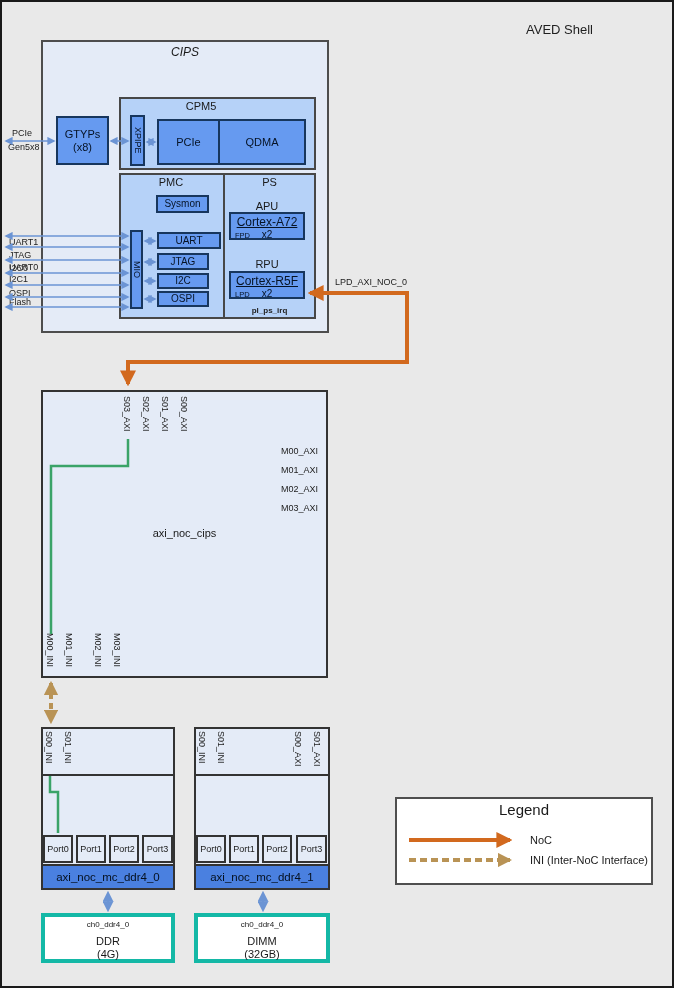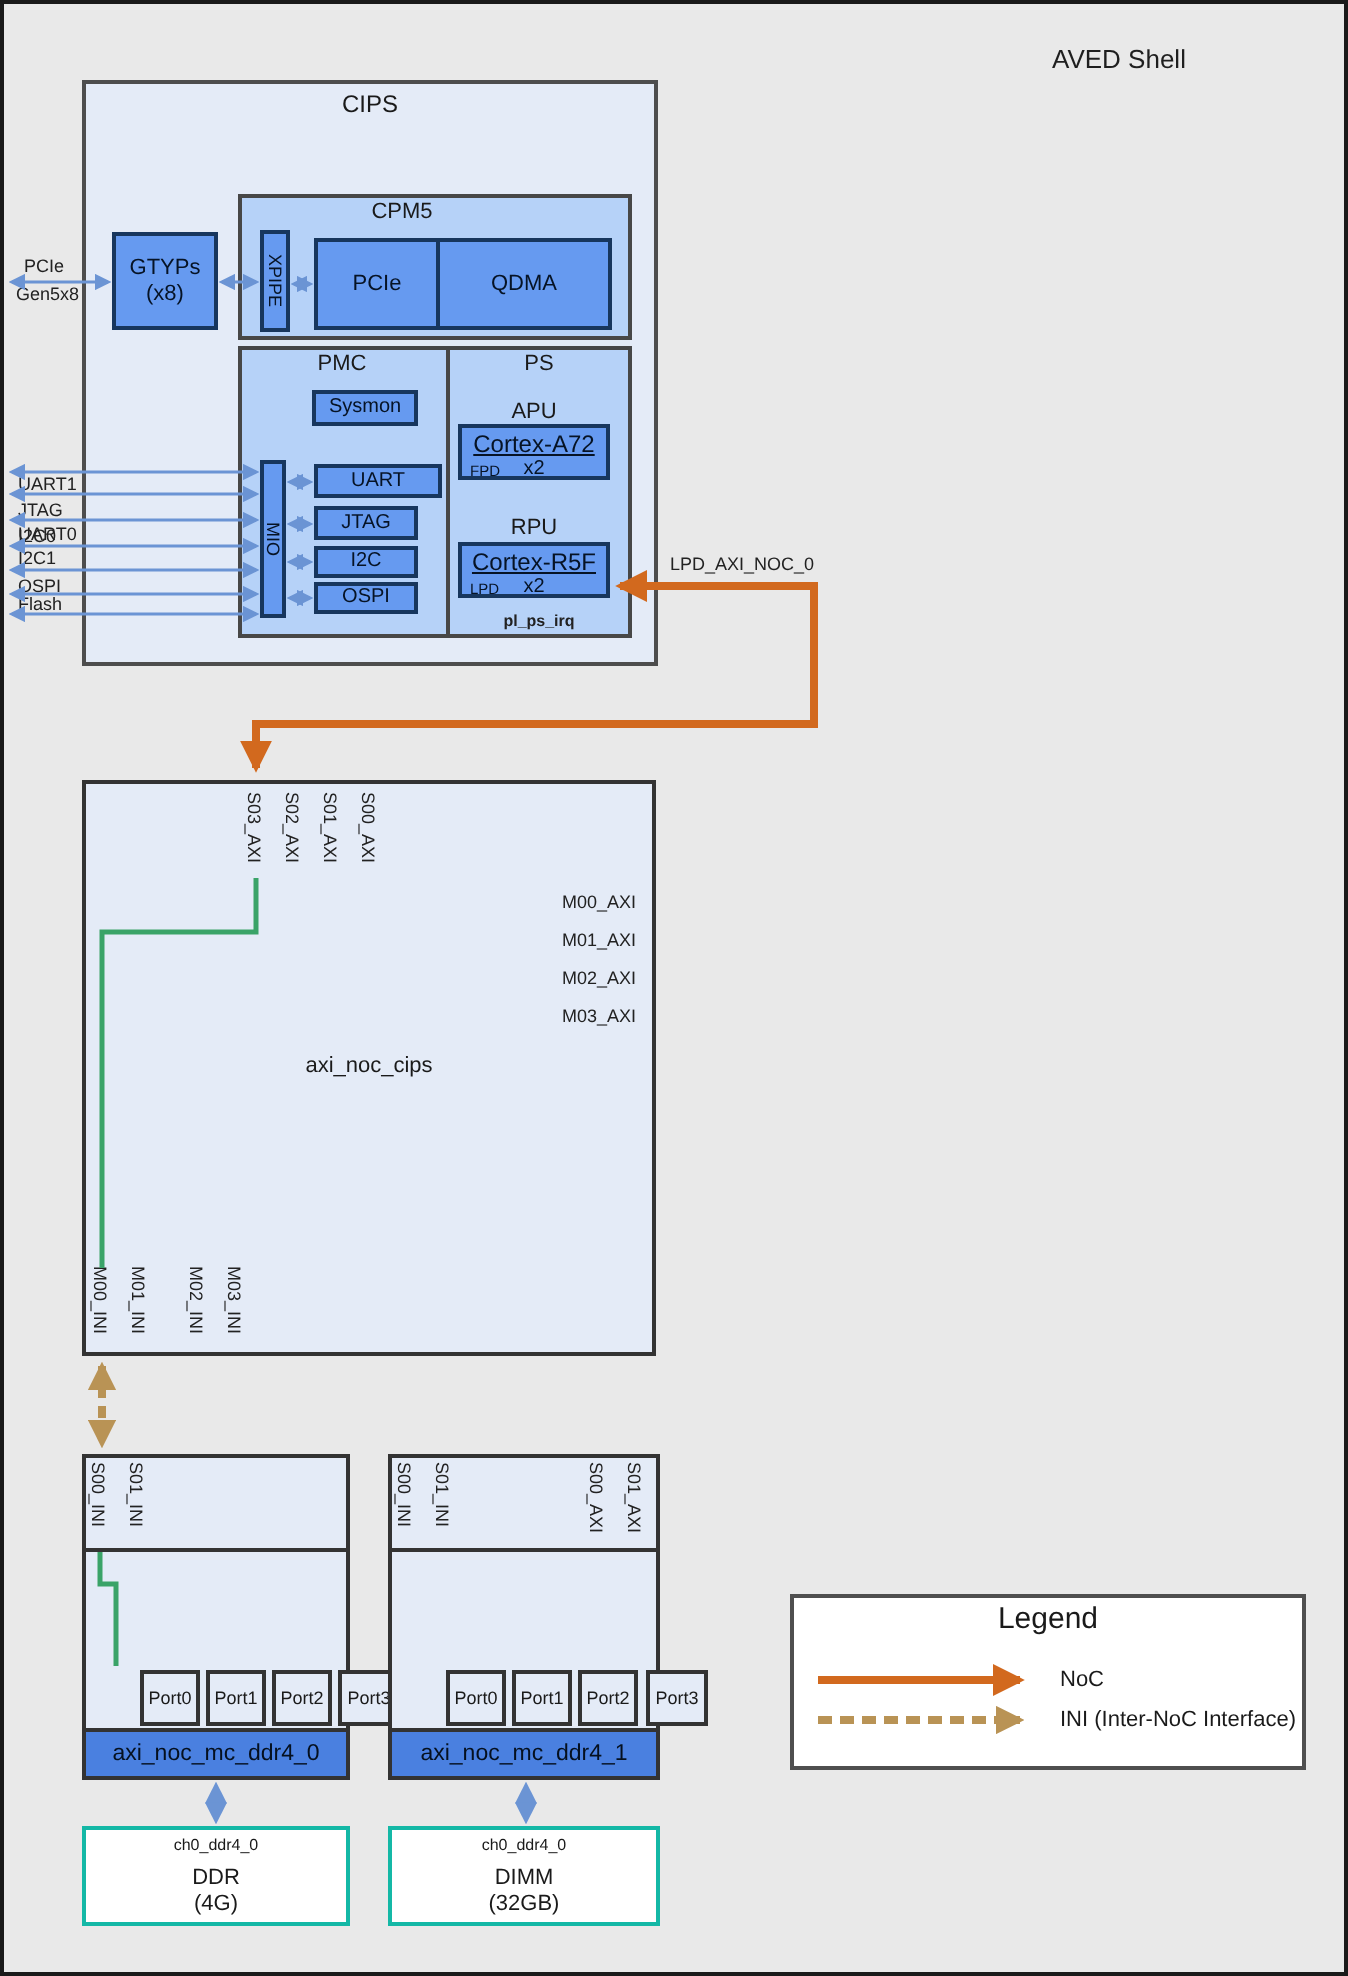--- a/index.html
+++ b/index.html
@@ -32,44 +32,44 @@
   .core-box{background:#669af0;border:2px solid #17365d;color:#061325;}
   .core-name{font-size:12px;text-align:center;margin-top:1px;text-decoration:underline;}
   .core-row{position:relative;font-size:10px;text-align:center;}
   .core-domain{position:absolute;left:4px;top:2px;font-size:7.5px;}
   .mlabel{font-size:9px;text-align:right;color:#222;}
   .noc-center-label{font-size:11px;text-align:center;color:#1a1a1a;}
   .divider-h{background:#333;height:2px;}
   .divider-v{background:#474747;width:2px;}
   .port-box{
     background:#e4ebf7;border:2px solid #333;font-size:9px;
-    display:flex;align-items:center;justify-content:center;color:#1a1a1a;margin-left:27px;
+    display:flex;align-items:center;justify-content:center;color:#1a1a1a;
   }
   .bar{
     background:#4a80e0;border:2px solid #333;font-size:11.5px;
     display:flex;align-items:center;justify-content:center;color:#05101f;
   }
-  .mem-blk{background:#ffffff;border:2px solid #14b8a6;text-align:center;}
+  .mem-blk{background:#ffffff;border:4px solid #14b8a6;text-align:center;}
   .mem-ch{font-size:8px;margin-top:3px;}
   .mem-name{font-size:11px;margin-top:6px;line-height:13px;}
   .legend-box{background:#ffffff;border:2px solid #4f4f4f;}
   .legend-title{font-size:15px;text-align:center;}
   .legend-item{font-size:11px;white-space:nowrap;}
   .overlay{position:absolute;left:0;top:0;z-index:10;pointer-events:none;}
   .wire{fill:none;}
 </style>
 </head>
 <body>
 
 <div id="canvas">
 
   <div class="abs page-title" style="left:524px;top:20px;">AVED Shell</div>
 
   <div class="abs blk" style="left:39px;top:38px;width:288px;height:293px;"></div>
-  <div class="abs blk-title" style="left:39px;top:43px;width:288px;">CIPS</div>
+  <div class="abs blk-title" style="left:39px;top:43px;width:288px;font-style:italic;">CIPS</div>
 
   <div class="abs box" style="left:54px;top:114px;width:53px;height:49px;">
     <span class="t11">GTYPs</span>
     <span class="t11">(x8)</span>
   </div>
 
   <div class="abs sub-blk" style="left:117px;top:95px;width:197px;height:73px;"></div>
   <div class="abs sub-title" style="left:117px;top:98px;width:164px;">CPM5</div>
   <div class="abs box" style="left:128px;top:113px;width:15px;height:51px;">
     <span class="vtext">XPIPE</span>

